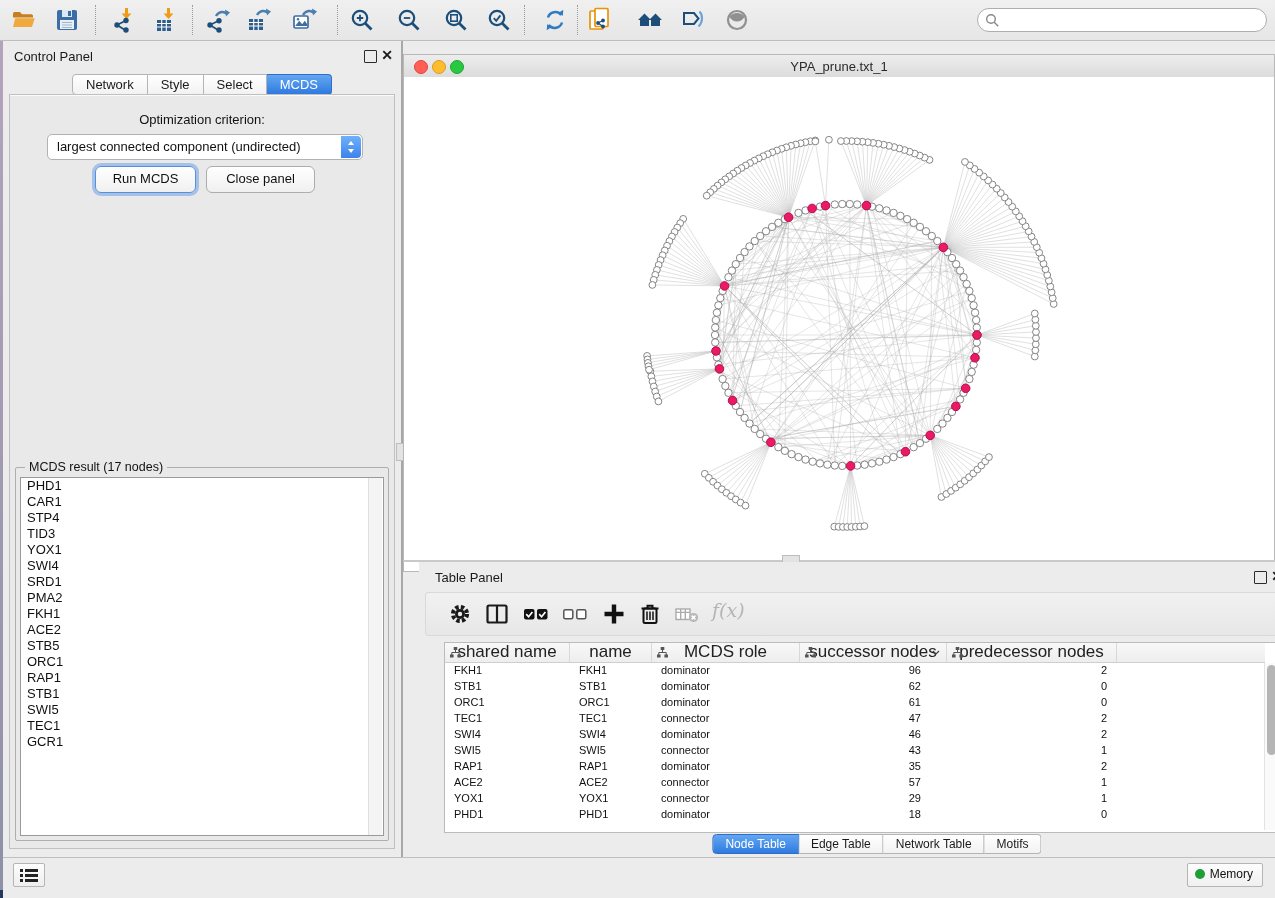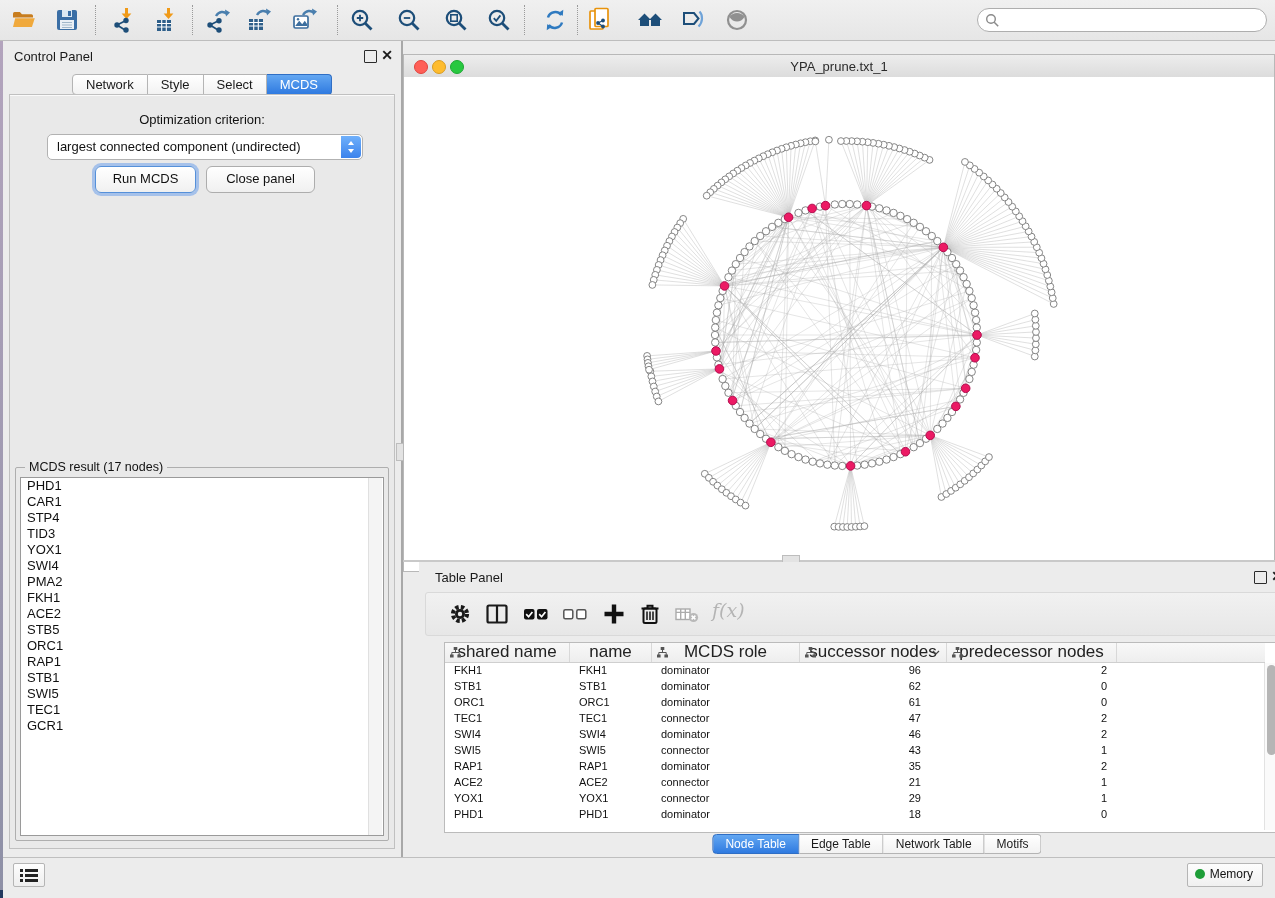--- a/index.html
+++ b/index.html
@@ -270,20 +270,21 @@
       <div class="pbtn btn-closep">Close panel</div>
       <div class="fieldset">
         <span class="legend">MCDS result (17 nodes)</span>
         <div class="listbox">
             <div class="item">PHD1</div>
             <div class="item">CAR1</div>
             <div class="item">STP4</div>
             <div class="item">TID3</div>
             <div class="item">YOX1</div>
             <div class="item">SWI4</div>
+            <div class="item">SRD1</div>
             <div class="item">PMA2</div>
             <div class="item">FKH1</div>
             <div class="item">ACE2</div>
             <div class="item">STB5</div>
             <div class="item">ORC1</div>
             <div class="item">RAP1</div>
             <div class="item">STB1</div>
             <div class="item">SWI5</div>
             <div class="item">TEC1</div>
             <div class="item">GCR1</div>
@@ -1051,21 +1052,21 @@
             <div class="td c1">RAP1</div>
             <div class="td c2">dominator</div>
             <div class="td c3">35</div>
             <div class="td c4">2</div>
             <div class="td c5"></div>
           </div>
           <div class="tr">
             <div class="td c0">ACE2</div>
             <div class="td c1">ACE2</div>
             <div class="td c2">connector</div>
-            <div class="td c3">21</div>
+            <div class="td c3">57</div>
             <div class="td c4">1</div>
             <div class="td c5"></div>
           </div>
           <div class="tr">
             <div class="td c0">YOX1</div>
             <div class="td c1">YOX1</div>
             <div class="td c2">connector</div>
             <div class="td c3">29</div>
             <div class="td c4">1</div>
             <div class="td c5"></div>

